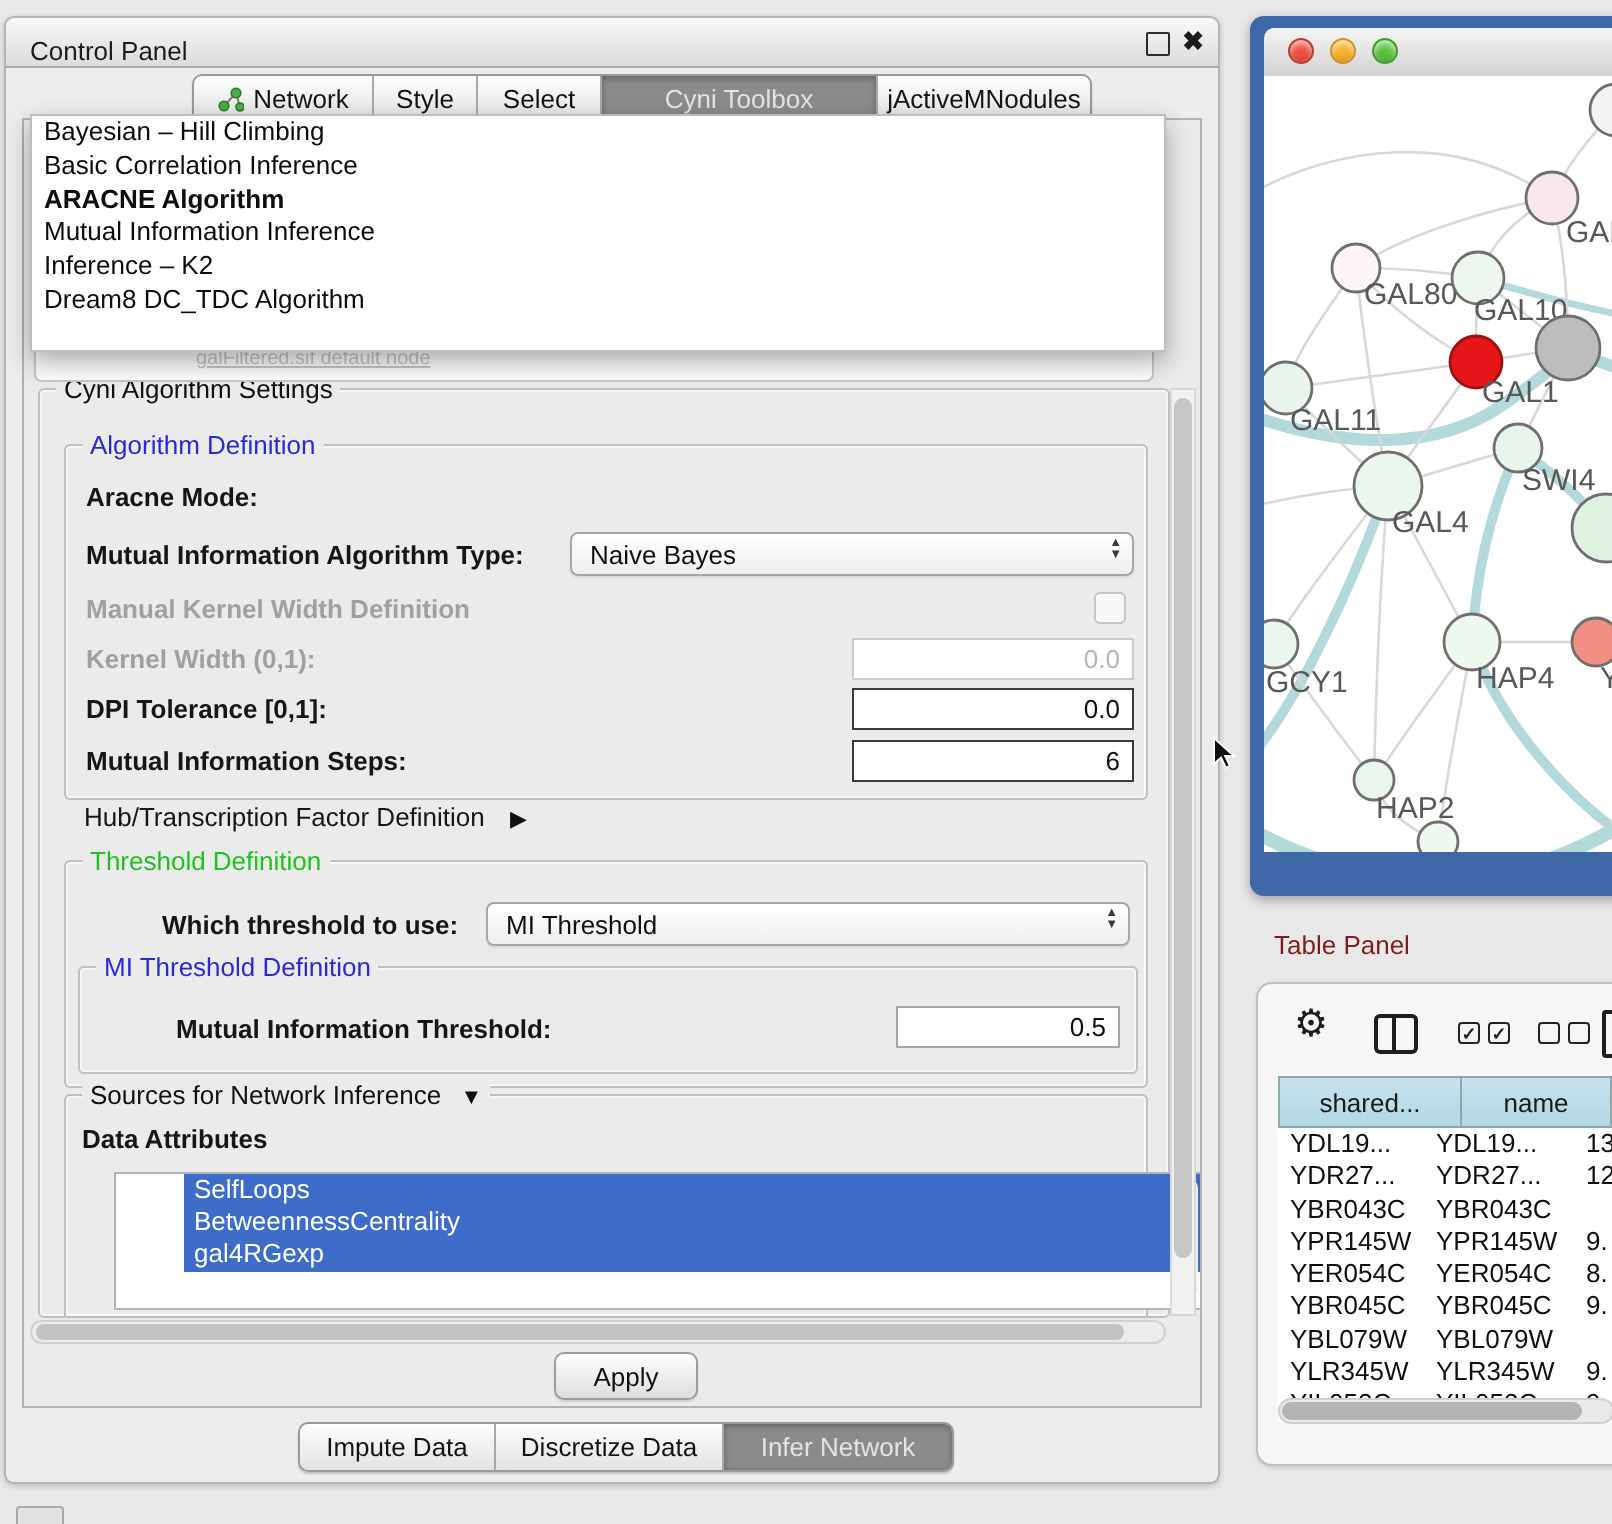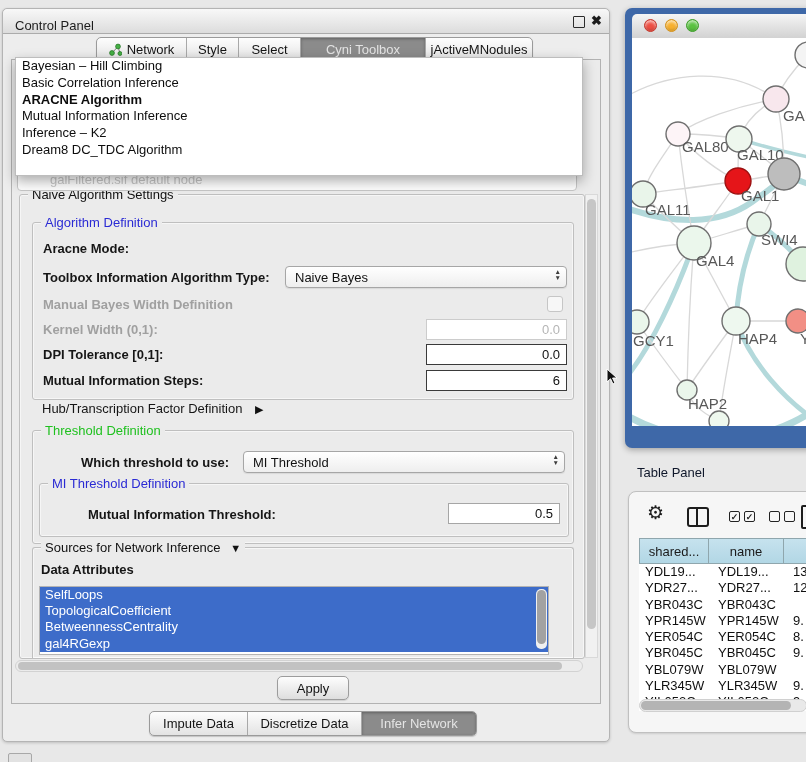--- a/index.html
+++ b/index.html
@@ -30,22 +30,22 @@
   .cp-content{position:absolute;left:8px;top:50px;width:588px;height:643px;
     background:#ebebeb;border:1px solid #b2b2b2;}
 
   
   .algo-popup{position:absolute;left:12px;top:48px;width:566px;height:117px;background:#fff;
     border:1px solid #bdbdbd;box-shadow:0 5px 12px rgba(0,0,0,.32);z-index:20;}
   .algo-ph{height:15px;text-align:center;color:#b6b6b6;font-size:13px;line-height:15px;}
   .algo-opt{height:16.8px;line-height:16.8px;padding-left:6px;font-size:13px;color:#0d0d0d;}
   .algo-opt.hl{font-weight:bold;}
   .ghost-field{position:absolute;left:14px;top:158px;width:560px;height:24px;background:#fdfdfd;
-    border:1px solid #c6c6c6;border-radius:4px;z-index:5;color:#c6c6c6;font-size:13px;
-    line-height:24px;padding-left:32px;box-sizing:border-box;}
+    border:1px solid #c6c6c6;border-radius:4px;z-index:5;color:#c6c6c6;font-size:10px;
+    line-height:24px;padding-left:80px;box-sizing:border-box;text-decoration:underline;}
 
   
   .gbox{position:absolute;border:1px solid #bfbfbf;border-radius:3px;
     box-shadow:inset 0 0 0 1px rgba(255,255,255,.55);}
   .gb-title{position:absolute;top:-8px;left:8px;background:#ebebeb;padding:0 4px;font-size:13px;
     white-space:nowrap;}
   .gb-blue{color:#2a2ad4;}
   .gb-green{color:#1fc11f;}
 
   .blabel{position:absolute;font-weight:bold;font-size:13px;color:#161616;white-space:nowrap;}
@@ -98,21 +98,21 @@
   .light.yellow{left:33px;background:#f7b02e;border:1px solid #d2921f;}
   .light.green{left:54px;background:#59c23f;border:1px solid #3f9e2c;}
   .net-canvas{position:absolute;left:7px;top:30px;width:200px;height:388px;background:#ffffff;overflow:hidden;}
   #net-svg{position:absolute;left:0;top:0;}
   #net-svg path{fill:none;stroke-linecap:round;}
   #net-svg .edge-gray{stroke:#d8d8d8;stroke-width:1.3;}
   #net-svg .edge-teal{stroke:#b3d9db;}
   #net-svg text{font-family:"Liberation Sans",sans-serif;font-size:15px;fill:#585858;}
 
   
-  .tp-title{position:absolute;left:637px;top:465px;font-size:13px;color:#0f172a;}
+  .tp-title{position:absolute;left:637px;top:465px;font-size:13px;color:#7f1d1d;}
   .tp-window{position:absolute;left:628px;top:491px;width:185px;height:240px;background:#f6f6f6;
     border:1px solid #c0c0c0;border-radius:8px 0 0 8px;box-shadow:0 1px 2px rgba(0,0,0,.12);overflow:visible;}
   .tp-gear{position:absolute;left:18px;top:10px;font-size:19px;color:#1d1d1d;line-height:22px;}
   .tp-colicon{position:absolute;left:58px;top:15px;width:18px;height:16px;border:2px solid #1d1d1d;
     border-radius:3px;}
   .tp-colicon::after{content:"";position:absolute;left:7px;top:0;bottom:0;width:2px;background:#1d1d1d;}
   .cbpair{position:absolute;top:19px;display:flex;gap:4px;}
   .cbx{width:11px;height:11px;border:1.6px solid #222;border-radius:2px;font-size:9px;line-height:10px;
     text-align:center;color:#222;font-weight:bold;box-sizing:border-box;}
   .tp-fileicon{position:absolute;left:172px;top:13px;width:16px;height:20px;border:2px solid #1d1d1d;
@@ -154,21 +154,21 @@
           <circle cx="11" cy="10.5" r="2" fill="#45b045" stroke="#2b7a2b" stroke-width="0.8"></circle>
         </svg>
         <span>Network</span>
       </div>
       <div class="tab" style="width:52px;">
         <span>Style</span>
       </div>
       <div class="tab" style="width:62px;">
         <span>Select</span>
       </div>
-      <div class="tab selected" style="width:125px;">
+      <div class="tab selected" style="width:138px;">
         <span>Cyni Toolbox</span>
       </div>
       <div class="tab" style="width:106px;">
         <span>jActiveMNodules</span>
       </div>
     </div>
 
     <div class="cp-content"></div>
 
     <div class="ghost-field">galFiltered.sif default node</div>
@@ -176,37 +176,37 @@
     <div class="algo-popup">
       <div class="algo-opt">Bayesian – Hill Climbing</div>
       <div class="algo-opt">Basic Correlation Inference</div>
       <div class="algo-opt hl">ARACNE Algorithm</div>
       <div class="algo-opt">Mutual Information Inference</div>
       <div class="algo-opt">Inference – K2</div>
       <div class="algo-opt">Dream8 DC_TDC Algorithm</div>
     </div>
 
     <div class="gbox" style="left:16px;top:185px;width:564px;height:463px;">
-      <span class="gb-title">Naive Algorithm Settings</span>
+      <span class="gb-title">Cyni Algorithm Settings</span>
 
       <div class="gbox" style="left:12px;top:27px;width:540px;height:176px;">
         <span class="gb-title gb-blue">Algorithm Definition</span>
 
         <span class="blabel" style="left:10px;top:18px;">Aracne Mode:</span>
 
-        <span class="blabel" style="left:10px;top:47px;">Toolbox Information Algorithm Type:</span>
+        <span class="blabel" style="left:10px;top:47px;">Mutual Information Algorithm Type:</span>
         <div class="combo" style="left:252px;top:43px;right:6px;">
           <span>Naive Bayes</span>
           <span class="arrows">
               <span>▲</span>
               <span>▼</span>
             </span>
         </div>
 
-        <span class="glabel" style="left:10px;top:74px;">Manual Bayes Width Definition</span>
+        <span class="glabel" style="left:10px;top:74px;">Manual Kernel Width Definition</span>
         <span class="checkbox" style="right:10px;top:73px;"></span>
 
         <span class="glabel" style="left:10px;top:99px;">Kernel Width (0,1):</span>
         <div class="tfield disabled" style="right:6px;top:96px;width:141px;">0.0</div>
 
         <span class="blabel" style="left:10px;top:124px;">DPI Tolerance [0,1]:</span>
         <div class="tfield dark" style="right:6px;top:121px;width:141px;">0.0</div>
 
         <span class="blabel" style="left:10px;top:150px;">Mutual Information Steps:</span>
         <div class="tfield dark" style="right:6px;top:147px;width:141px;">6</div>
@@ -235,23 +235,22 @@
           <div class="tfield" style="right:8px;top:19px;width:112px;">0.5</div>
         </div>
       </div>
 
       <div class="gbox" style="left:12px;top:352px;width:540px;height:110px;border-bottom:none;border-radius:3px 3px 0 0;">
         <span class="gb-title">
           <span>Sources for Network Inference</span>
           <span class="tri" style="margin-left:6px;">▼</span>
         </span>
         <span class="blabel" style="left:8px;top:14px;">Data Attributes</span>
-        <div class="attr-list" style="left:6px;top:38px;width:508px;height:67px;">
+        <div class="attr-list" style="left:24px;top:38px;width:508px;height:67px;padding-left:34px;">
           <div class="attr-item">SelfLoops</div>
-          <div class="attr-item">TopologicalCoefficient</div>
           <div class="attr-item">BetweennessCentrality</div>
           <div class="attr-item">gal4RGexp</div>
           <div class="list-vscroll">
               <div class="list-vthumb"></div>
             </div>
         </div>
       </div>
     </div>
 
     <div class="vscroll" style="left:582px;top:185px;height:464px;">
@@ -363,21 +362,21 @@
       <span class="cbx">✓</span>
         <span class="cbx">✓</span>
     </span>
     <span class="cbpair" style="left:140px;">
       <span class="cbx"></span>
         <span class="cbx"></span>
     </span>
     <span class="tp-fileicon"></span>
 
     <div class="tbl-header">
-      <div class="th-cell" style="width:69px;">shared...</div>
+      <div class="th-cell" style="width:91px;">shared...</div>
       <div class="th-cell" style="width:75px;">name</div>
       <div class="th-cell" style="width:60px;"></div>
     </div>
 
     <div class="tbl-body">
       <div class="tbl-row">
         <span class="td-cell" style="width:73px;">YDL19...</span>
         <span class="td-cell" style="width:75px;">YDL19...</span>
         <span class="td-cell" style="width:60px;">13</span>
       </div>

